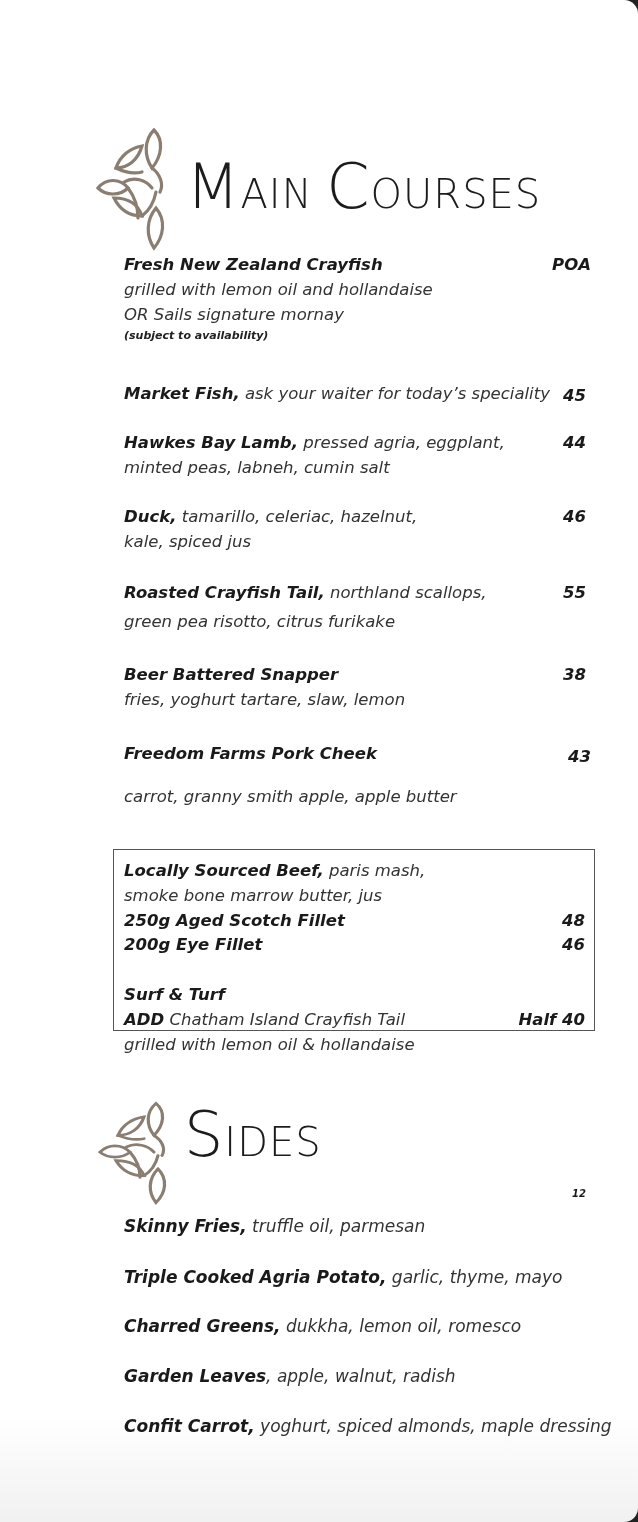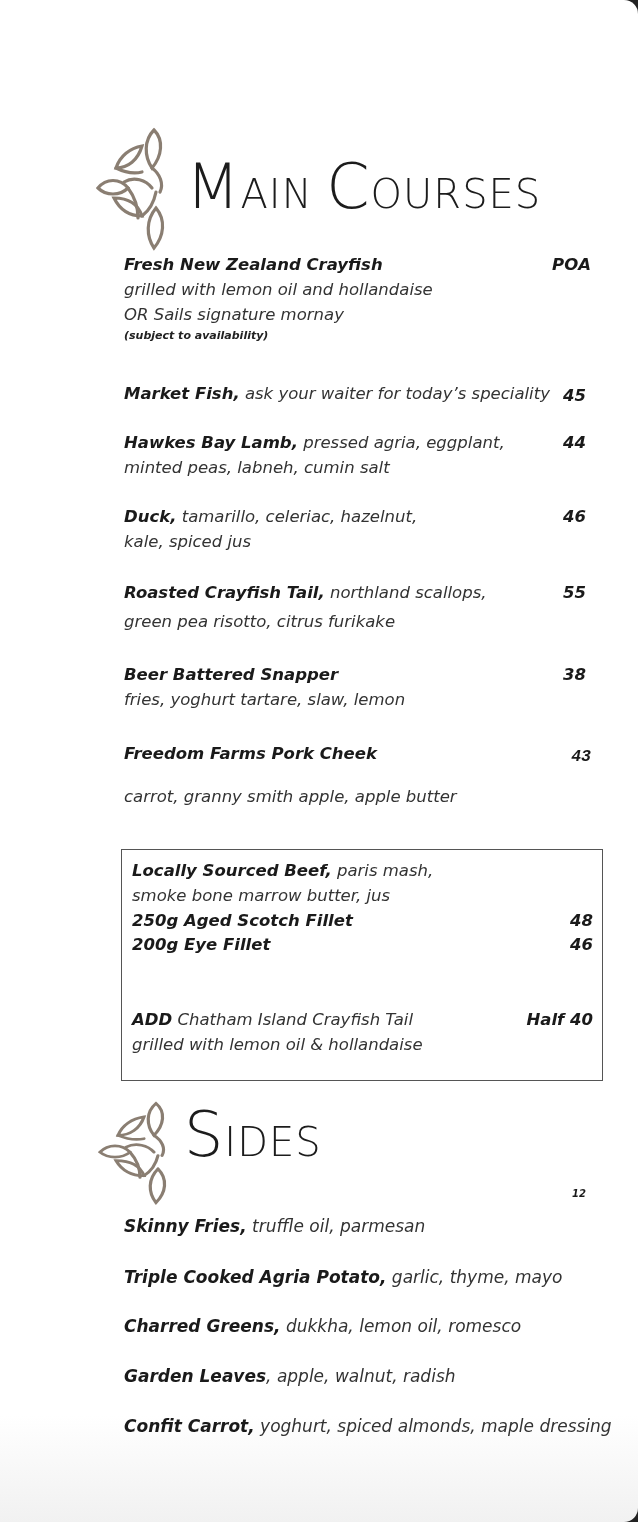--- a/index.html
+++ b/index.html
@@ -22,23 +22,22 @@
     letter-spacing: 1px;
   }
   .section-title .cap { font-size: 62px; }
   .section-title .sc { font-size: 40px; }
   .item { position: absolute; left: 124px; right: 52px; font-size: 16.5px; line-height: 25px; }
   .name { font-weight: bold; font-style: italic; color: #1a1a1a; }
   .desc { font-style: italic; font-weight: normal; color: #333; }
   .small { font-size: 11px; font-style: italic; font-weight: bold; line-height: 18px; color: #222; }
   .price { position: absolute; right: 0; top: 0; font-weight: bold; font-style: italic; color: #1a1a1a; }
   .box {
-    position: absolute; left: 113px; top: 849px; width: 482px; height: 232px;
+    position: absolute; left: 113px; top: 849px; width: 482px; height: 182px;
     border: 1px solid #555;
-    margin-left: 8px;
   }
   .box .row { position: absolute; left: 10px; right: 9px; font-size: 16.5px; line-height: 25px; }
   .side { position: absolute; left: 124px; font-size: 17px; line-height: 25px; white-space: nowrap; }
 </style>
 </head>
 <body>
 
 <div class="page">
 
   <div class="section-header" style="left:94px; top:126px;">
@@ -94,35 +93,38 @@
 
   <div class="item" style="top:662px;">
     <div><span class="name">Beer Battered Snapper</span></div>
     <div class="desc">fries, yoghurt tartare, slaw, lemon</div>
     <span class="price">38</span>
   </div>
 
   <div class="item" style="top:741px;">
     <div><span class="name">Freedom Farms Pork Cheek</span></div>
     <div class="desc" style="margin-top:18px;">carrot, granny smith apple, apple butter</div>
-    <span class="price" style="right:-5px; top:3px;font-family:Liberation Mono, monospace;">43</span>
+    <span class="price" style="right:-5px; top:3px;">43</span>
   </div>
 
   <div class="box">
     <div class="row" style="top:8px;">
       <span class="name">Locally Sourced Beef,</span><span class="desc"> paris mash,</span>
     </div>
     <div class="row desc" style="top:33px;">smoke bone marrow butter, jus</div>
     <div class="row" style="top:58px;">
       <span class="name">250g Aged Scotch Fillet</span>
       <span class="price">48</span>
     </div>
     <div class="row" style="top:82px;">
       <span class="name">200g Eye Fillet</span>
       <span class="price">46</span>
+    </div>
+    <div class="row" style="top:132px;">
+      <span class="name">Surf &amp; Turf</span>
     </div>
     <div class="row" style="top:157px;">
       <span class="name" style="font-style:italic;">ADD</span><span class="desc"> Chatham Island Crayfish Tail</span>
       <span class="price">Half 40</span>
     </div>
     <div class="row desc" style="top:182px;">grilled with lemon oil &amp; hollandaise</div>
   </div>
 
   <div class="section-header" style="left:96px; top:1100px;">
     <span class="logo">

